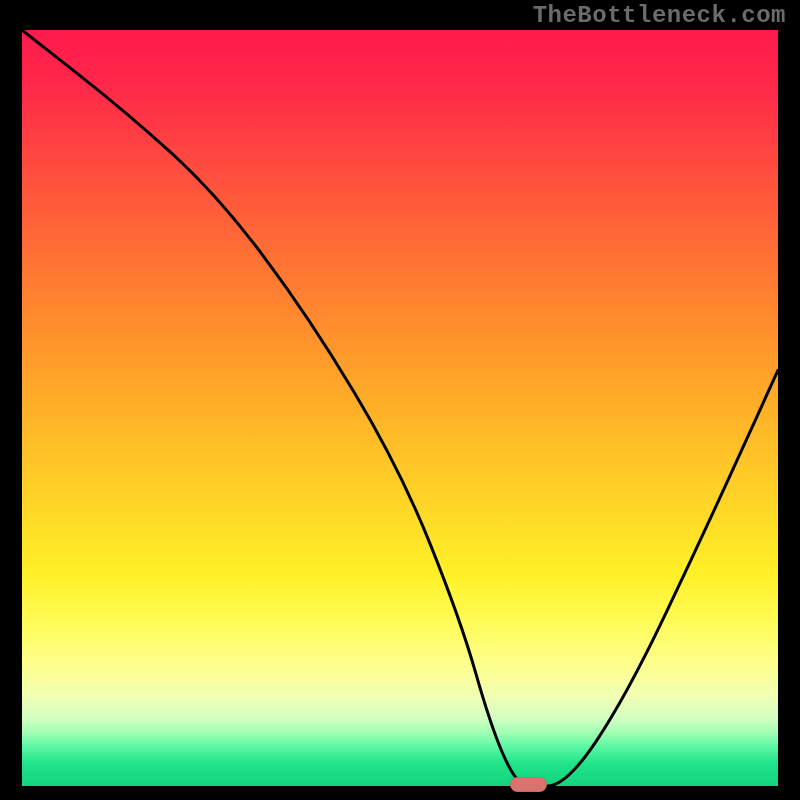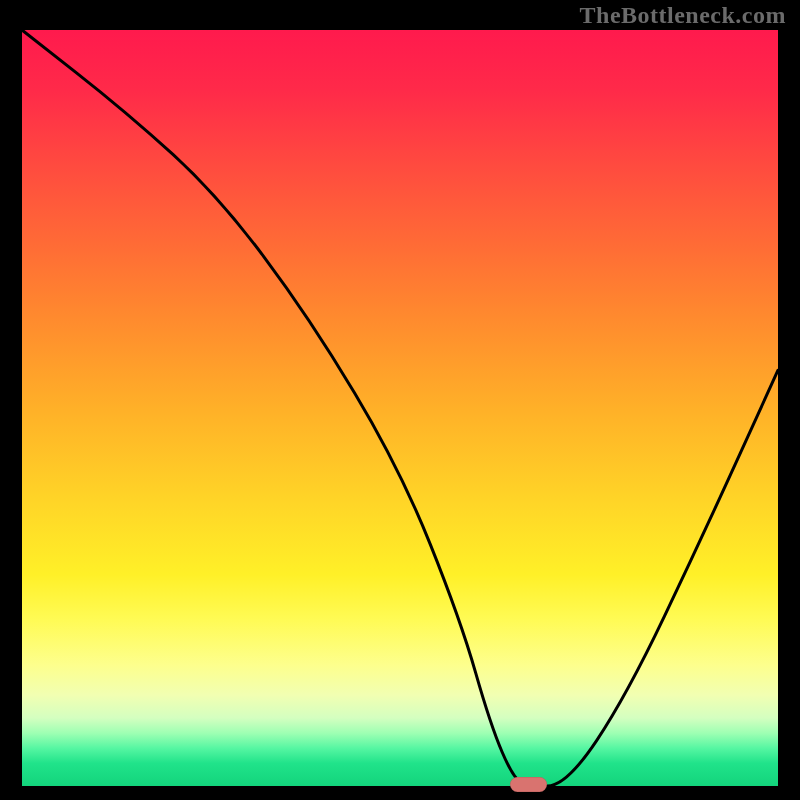--- a/index.html
+++ b/index.html
@@ -15,21 +15,21 @@
     top: 0;
     left: 0;
     width: 800px;
     height: 800px;
     background: #000;
   }
   .watermark {
     position: absolute;
     top: 2px;
     right: 14px;
-    font-family: Liberation Serif, serif;
+    font-family: Liberation Mono, monospace;
     font-size: 24px;
     font-weight: 600;
     color: #6b6b6b;
     letter-spacing: 0.5px;
   }
   .plot {
     position: absolute;
     top: 30px;
     left: 22px;
     width: 756px;

